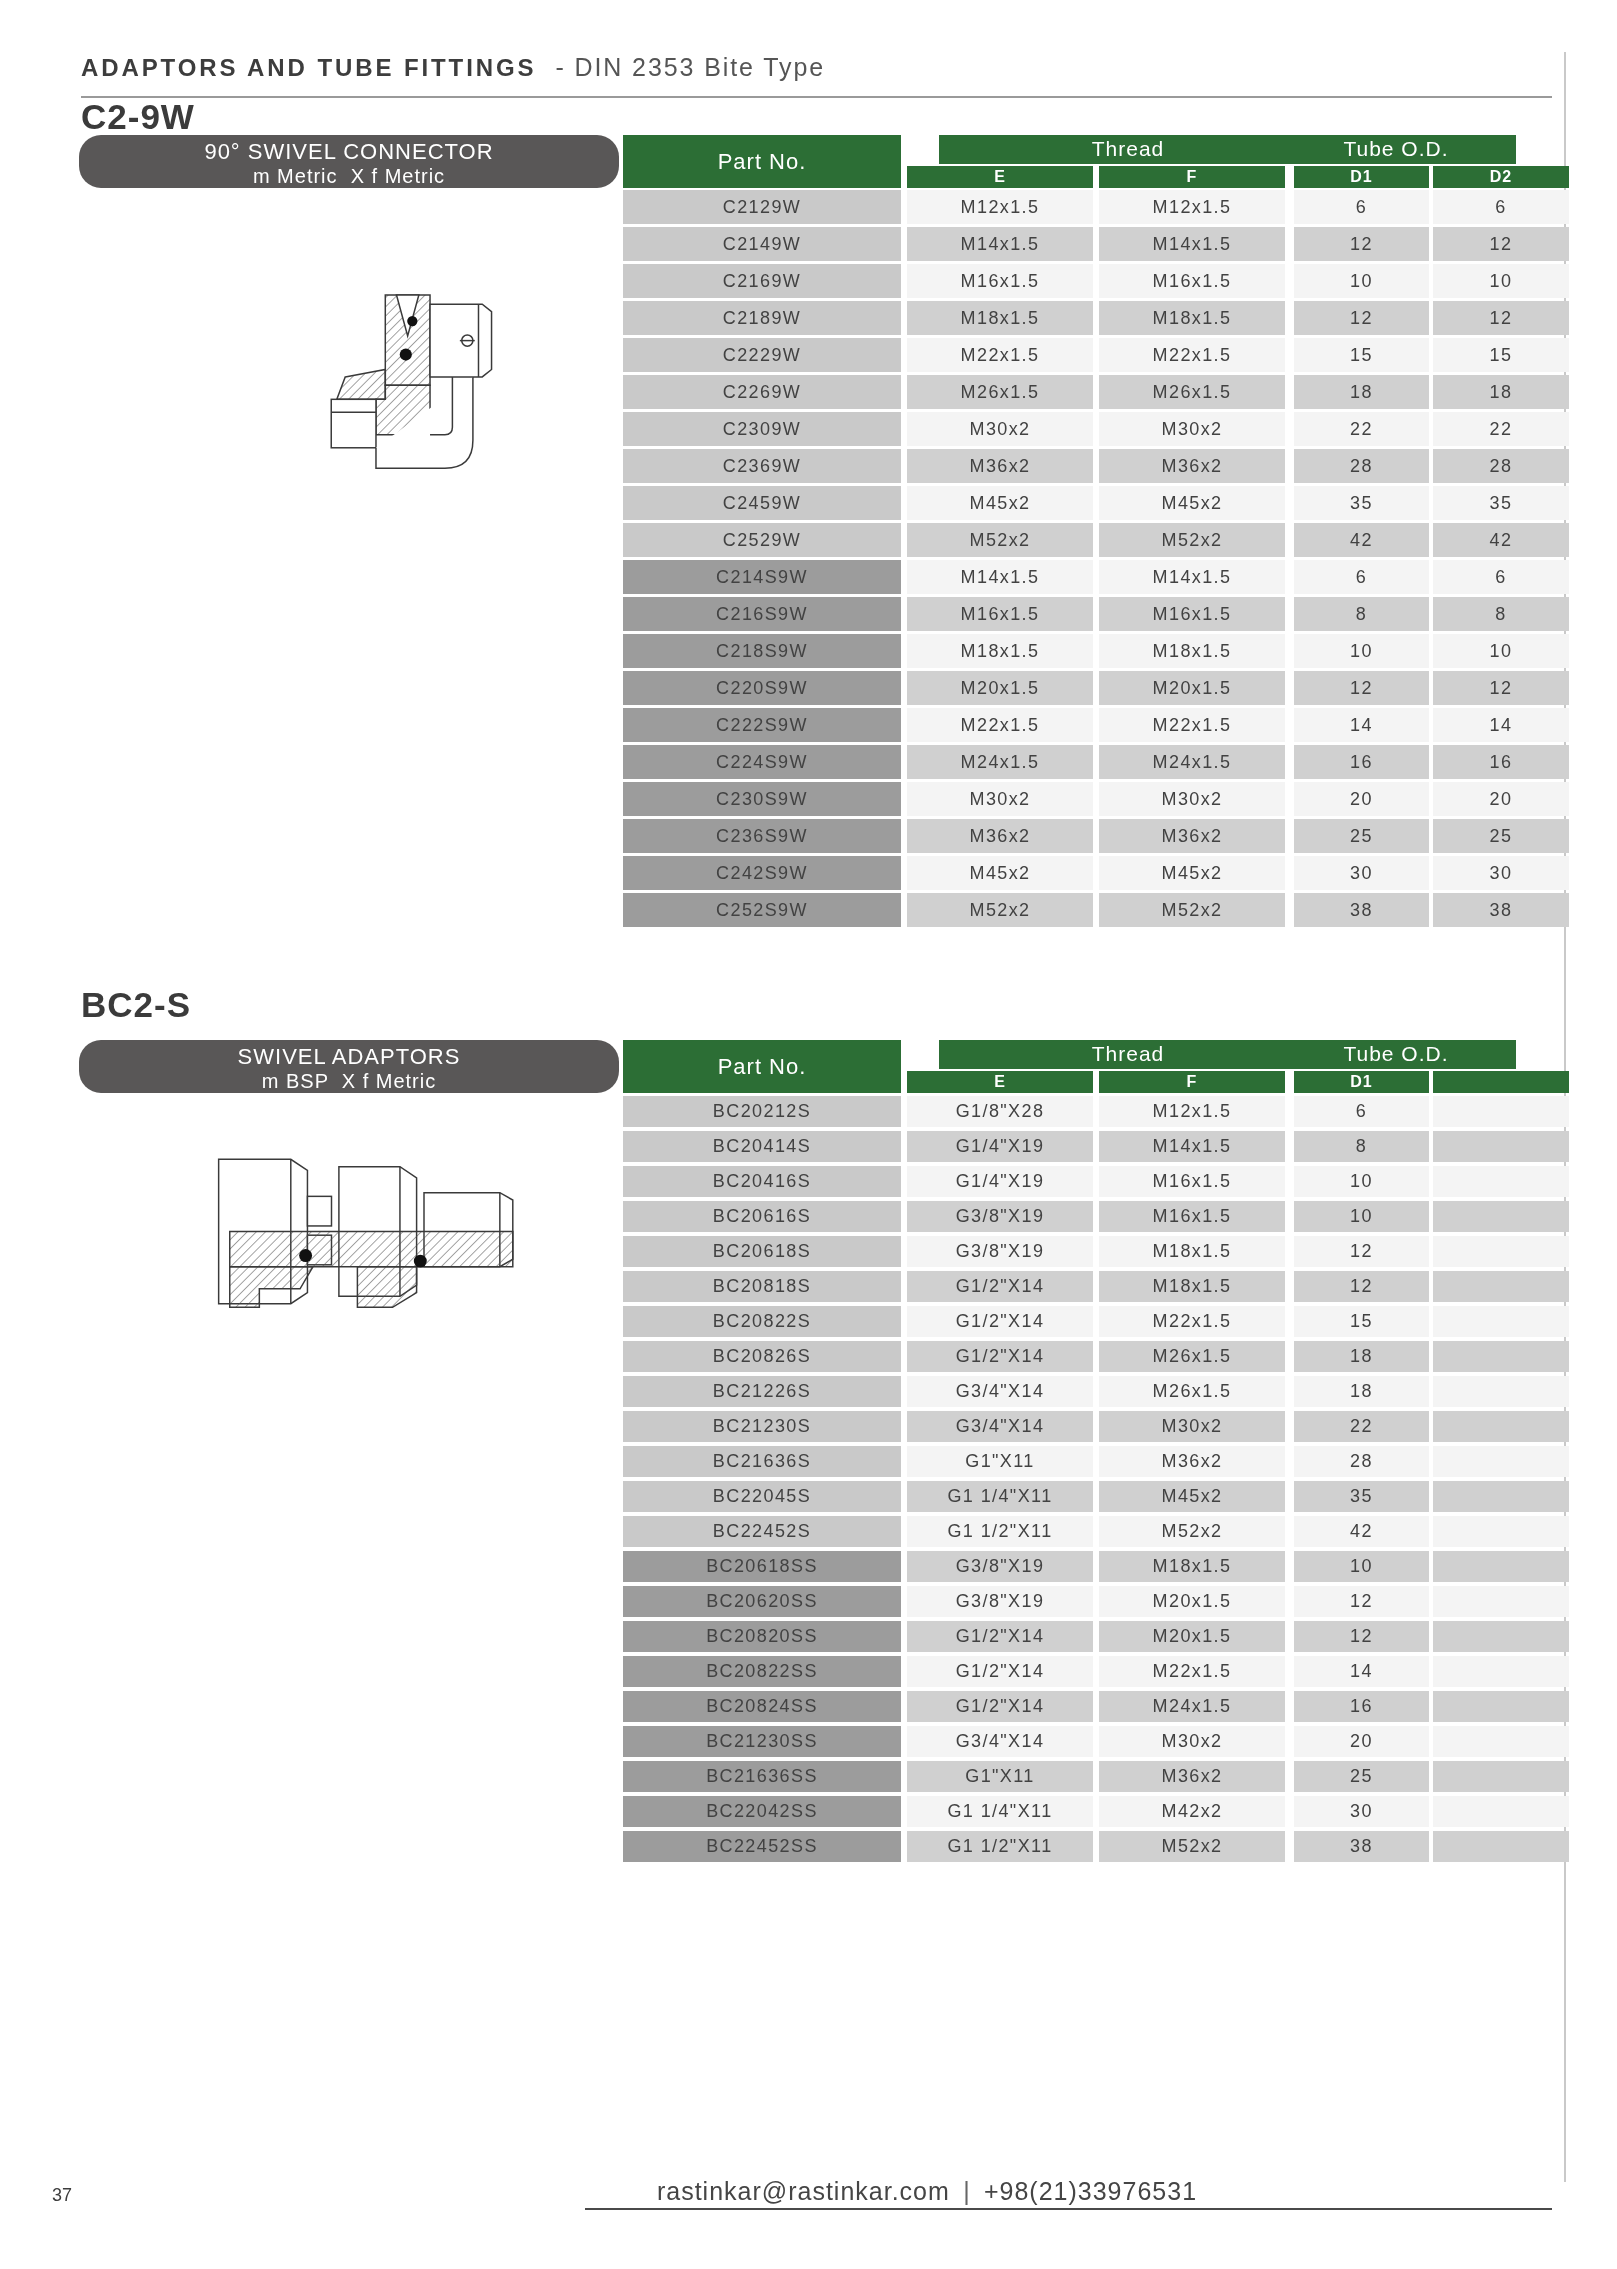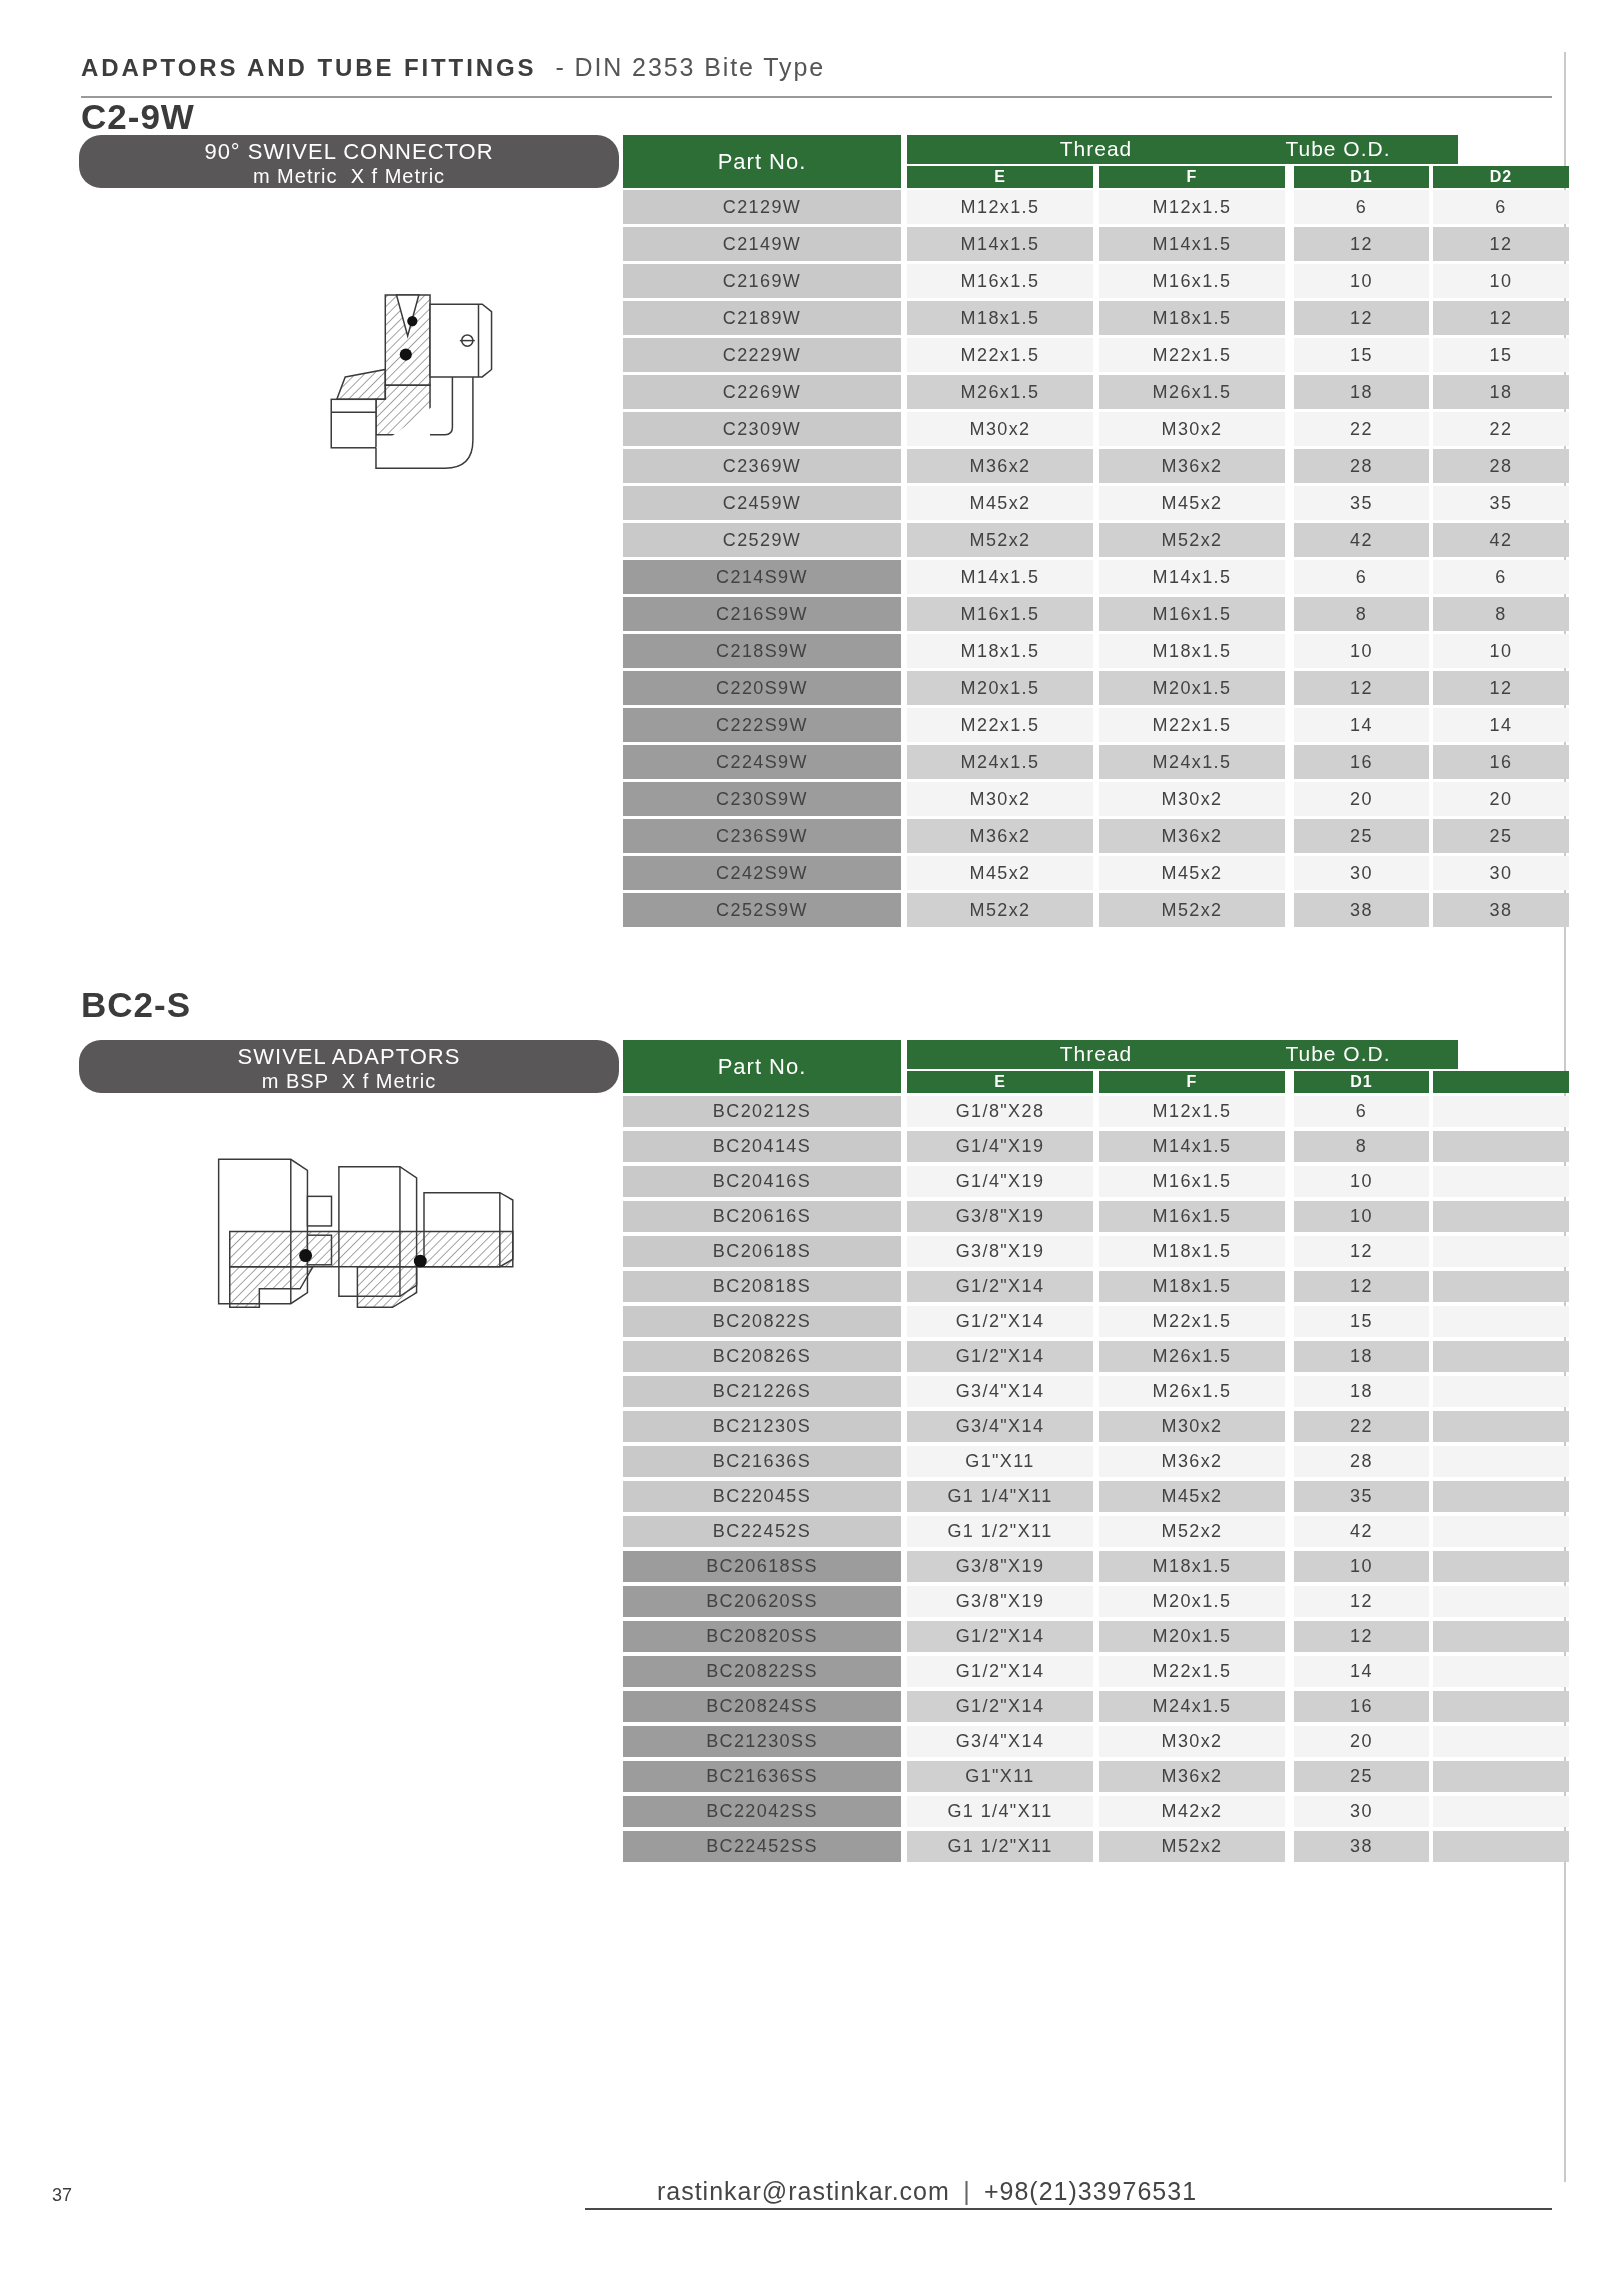--- a/index.html
+++ b/index.html
@@ -14,29 +14,29 @@
   .title .main{font-size:24px;font-weight:bold;letter-spacing:2.9px;color:#3d3d3d;}
   .title .sub{font-size:25px;font-weight:normal;letter-spacing:1.9px;color:#555;margin-left:19px;}
   .title-rule{position:absolute;left:81px;top:96px;width:1471px;height:1.9px;background:#9a9a9a;}
 
   .sec-title{position:absolute;left:81px;font-size:35px;font-weight:bold;letter-spacing:1px;color:#3b3b3b;}
 
   
   .c-desc  {left:79px;  width:540px;}
   .c-part  {left:623px; width:278px;}
   .c-thread{left:907px; width:378px;}
-  .c-tube  {left:1218px;width:240px;}
+  .c-tube  {left:1244px;width:240px;}
   .c-e     {left:907px; width:186px;}
   .c-f     {left:1099px;width:186px;}
   .c-d1    {left:1294px;width:135px;}
   .c-d2    {left:1433px;width:136px;}
 
   
   .hdr{position:absolute;background:var(--green,#2c6e35);color:#fff;text-align:center;box-sizing:border-box;}
-  .hdr.tier1{height:28.5px;line-height:28.5px;font-size:21px;letter-spacing:1px;}
+  .hdr.tier1{height:28.5px;line-height:28.5px;font-size:21px;letter-spacing:1px;margin-left:32px;}
   .hdr.sub{height:22px;line-height:22px;font-size:16px;font-weight:bold;letter-spacing:1px;}
   .hdr.partbox{height:53px;line-height:53px;font-size:22px;letter-spacing:1px;}
   .descbox{position:absolute;background:var(--desc-gray,#595757);color:#fff;text-align:center;
            height:53px;box-sizing:border-box;padding-top:3.8px;border-radius:22px;}
   .descbox .l1{font-size:22px;line-height:26px;letter-spacing:1px;}
   .descbox .l2{font-size:20px;line-height:23px;letter-spacing:1px;}
 
   
   .rows{position:absolute;left:0;width:1618px;}
   .row{position:relative;}

